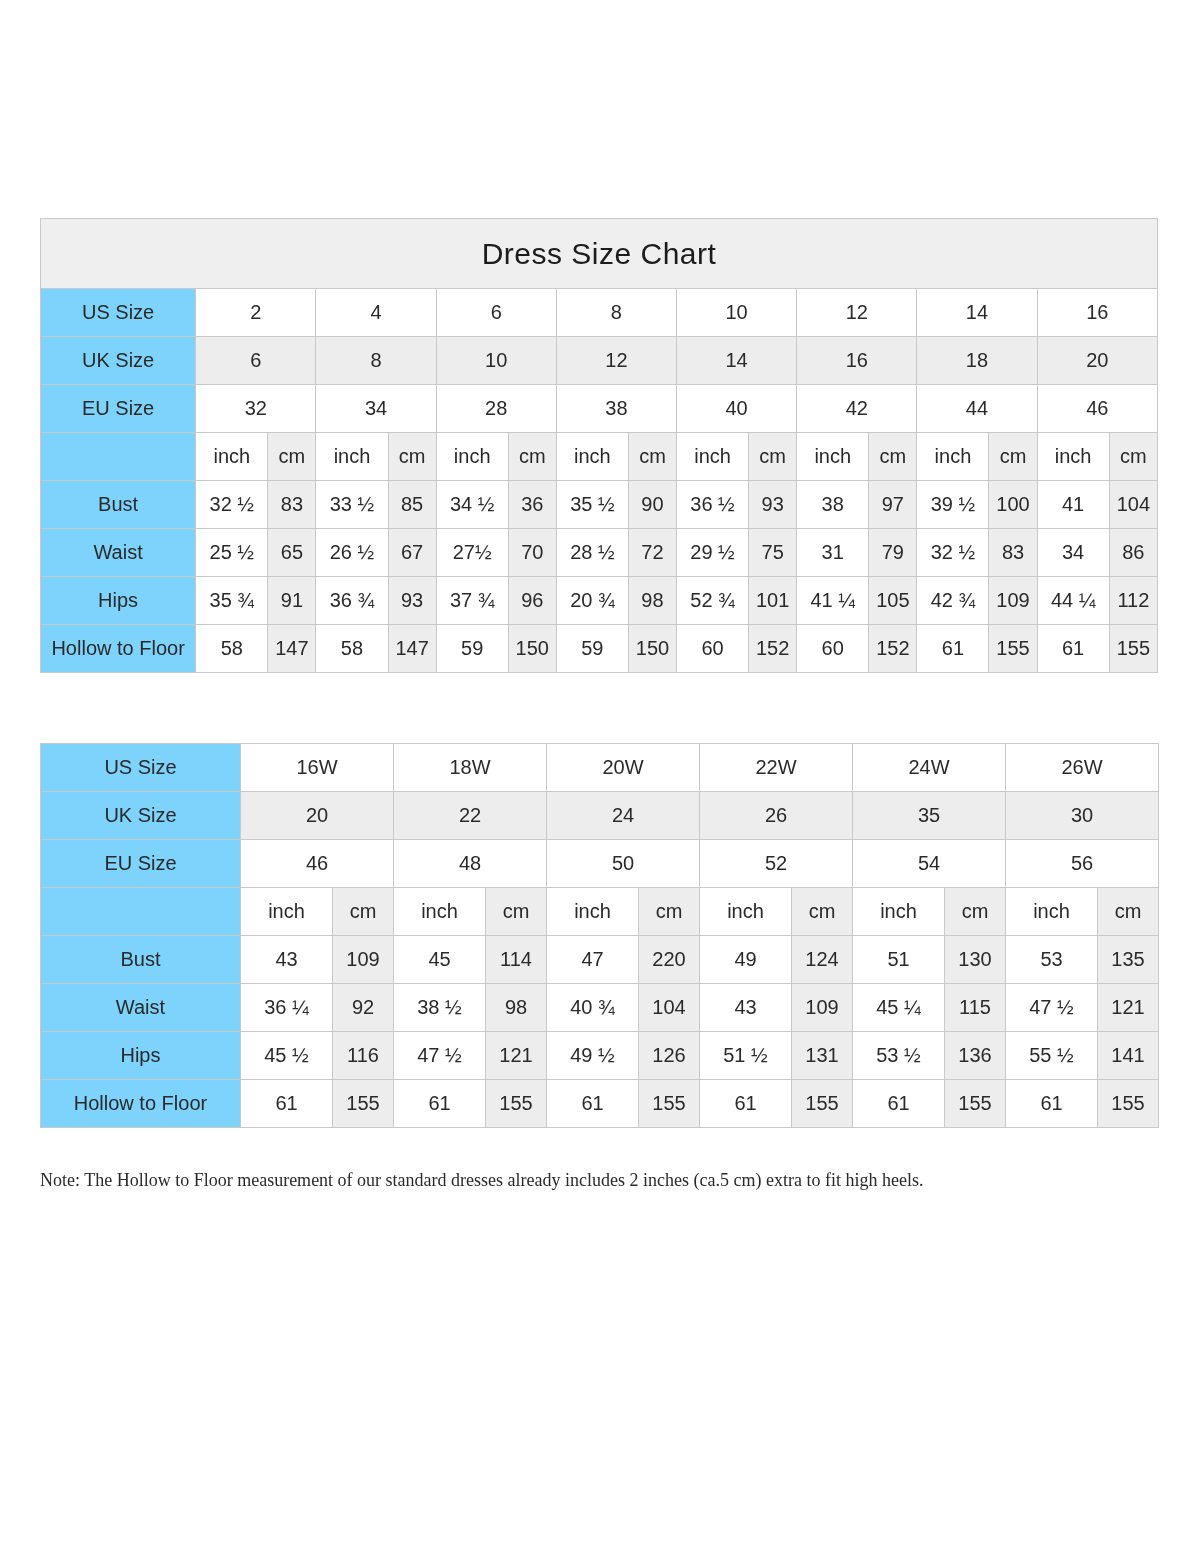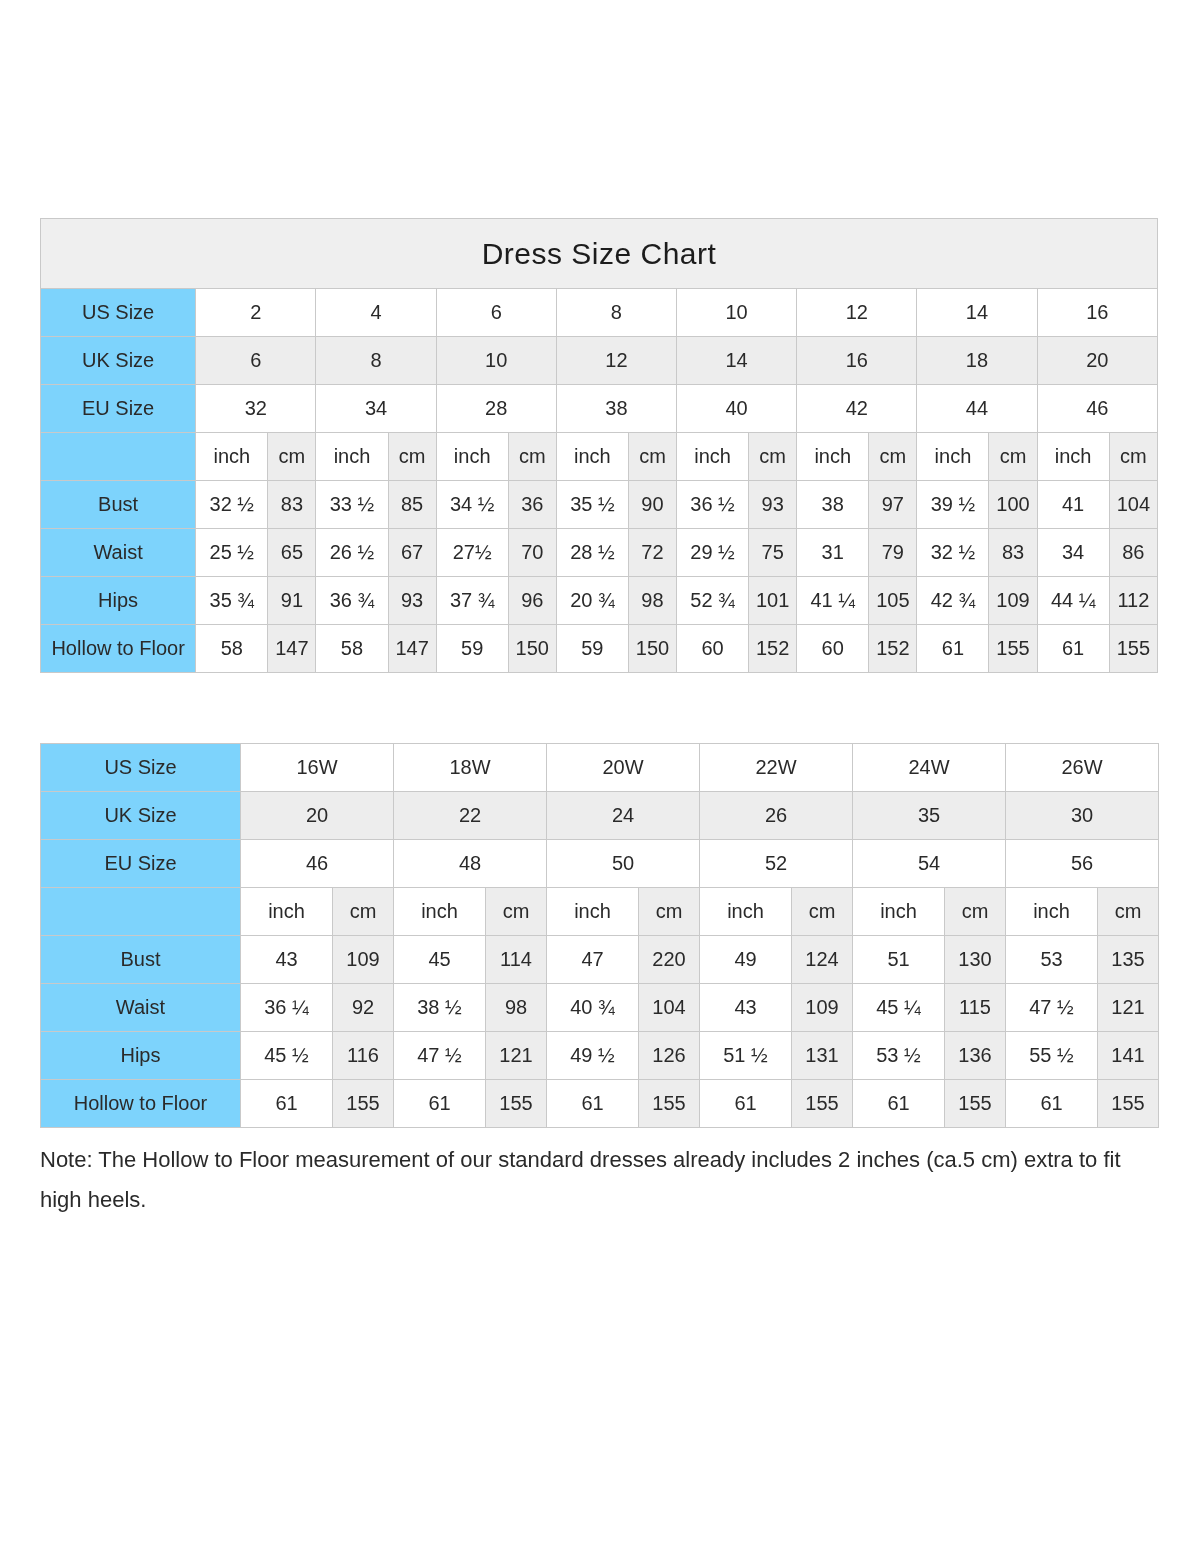--- a/index.html
+++ b/index.html
@@ -32,24 +32,25 @@
   .size-table td.title-cell {
     height: 70px;
     font-size: 30px;
     letter-spacing: 0.5px;
     background: #efefef;
     color: #1c1c1c;
   }
   .size-table td.label-cell { background: #7dd3fc; }
   .size-table td.shaded { background: #ededed; }
   .note {
-    margin-top: 12px;
-    font-size: 22px;
+    margin-top: 32px;
+    font-size: 18px;
     line-height: 40px;
     color: #2a2a2a;
+    font-family: Liberation Serif, serif;
   }
   .note p { margin: 0; width: 1118px; }
 </style>
 </head>
 <body>
 
 <div class="page">
   <div id="tables">
       <table class="size-table">
         <colgroup>

